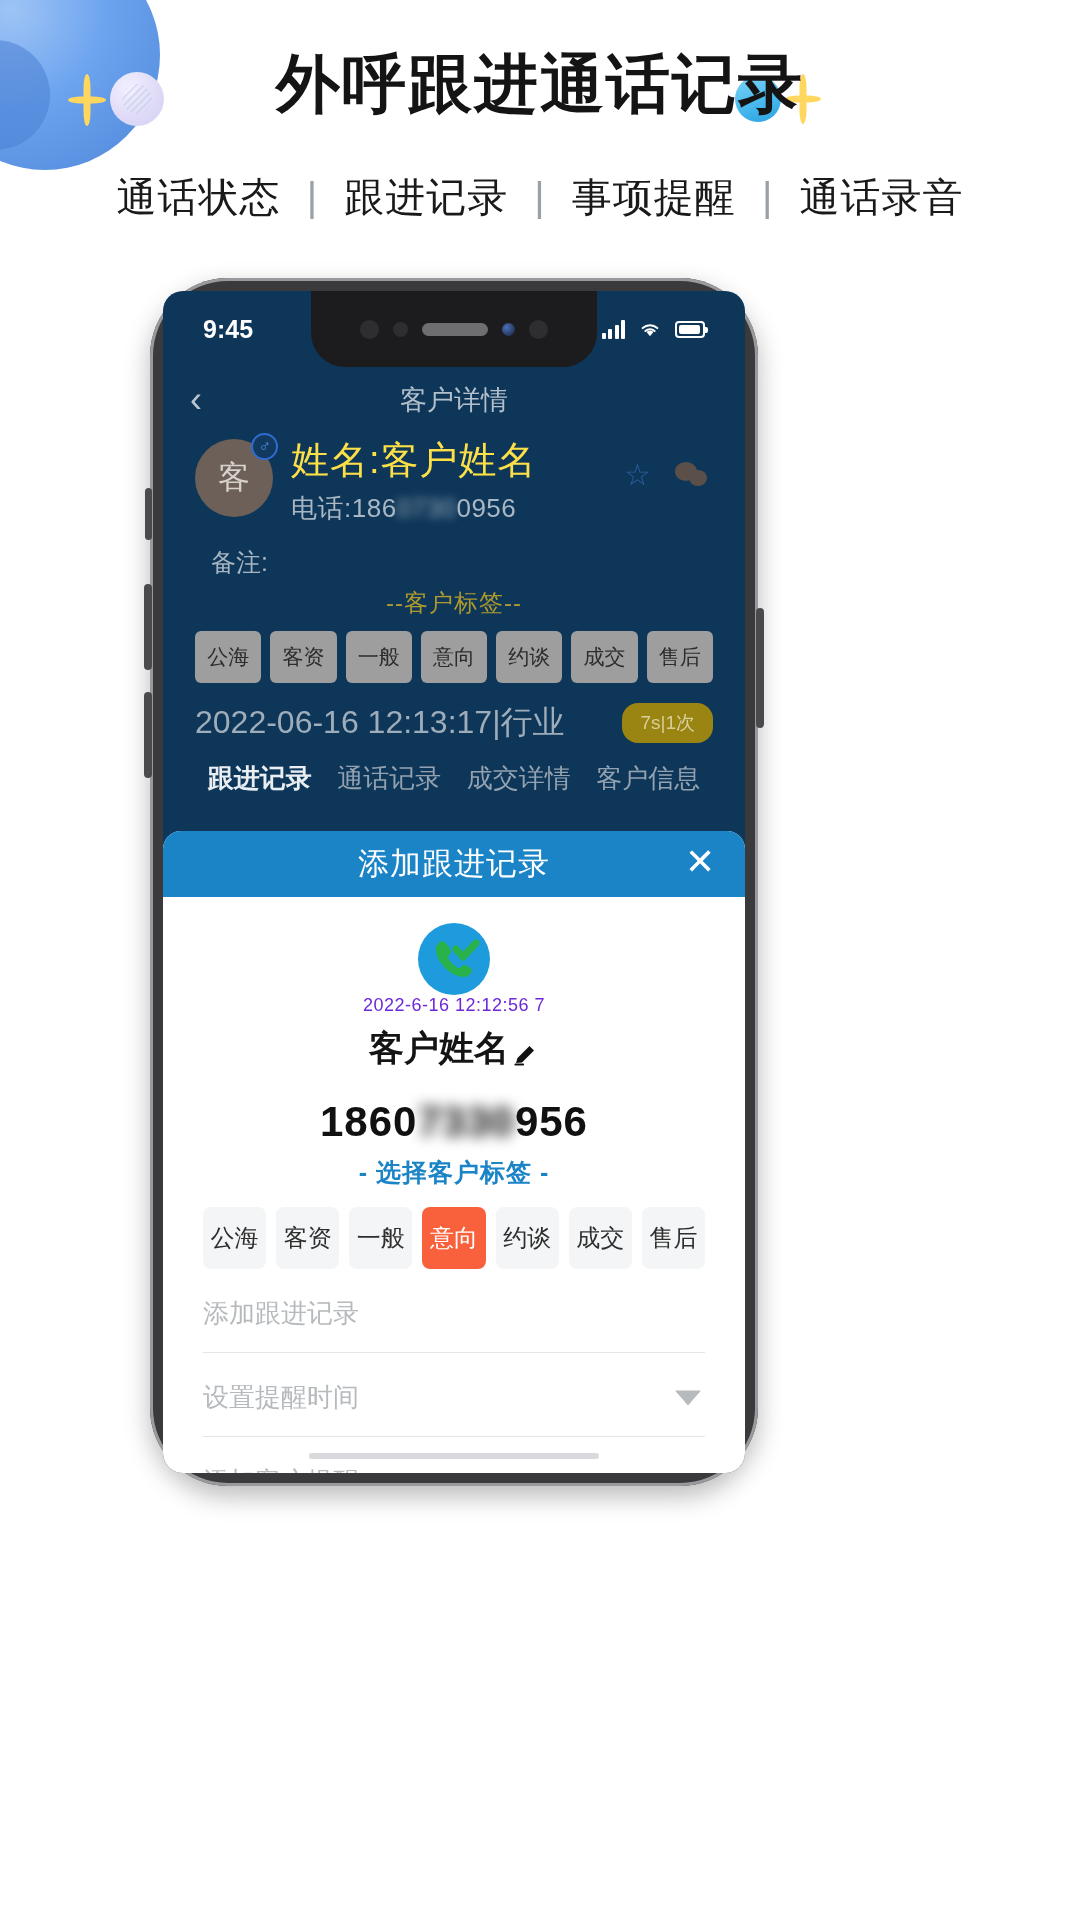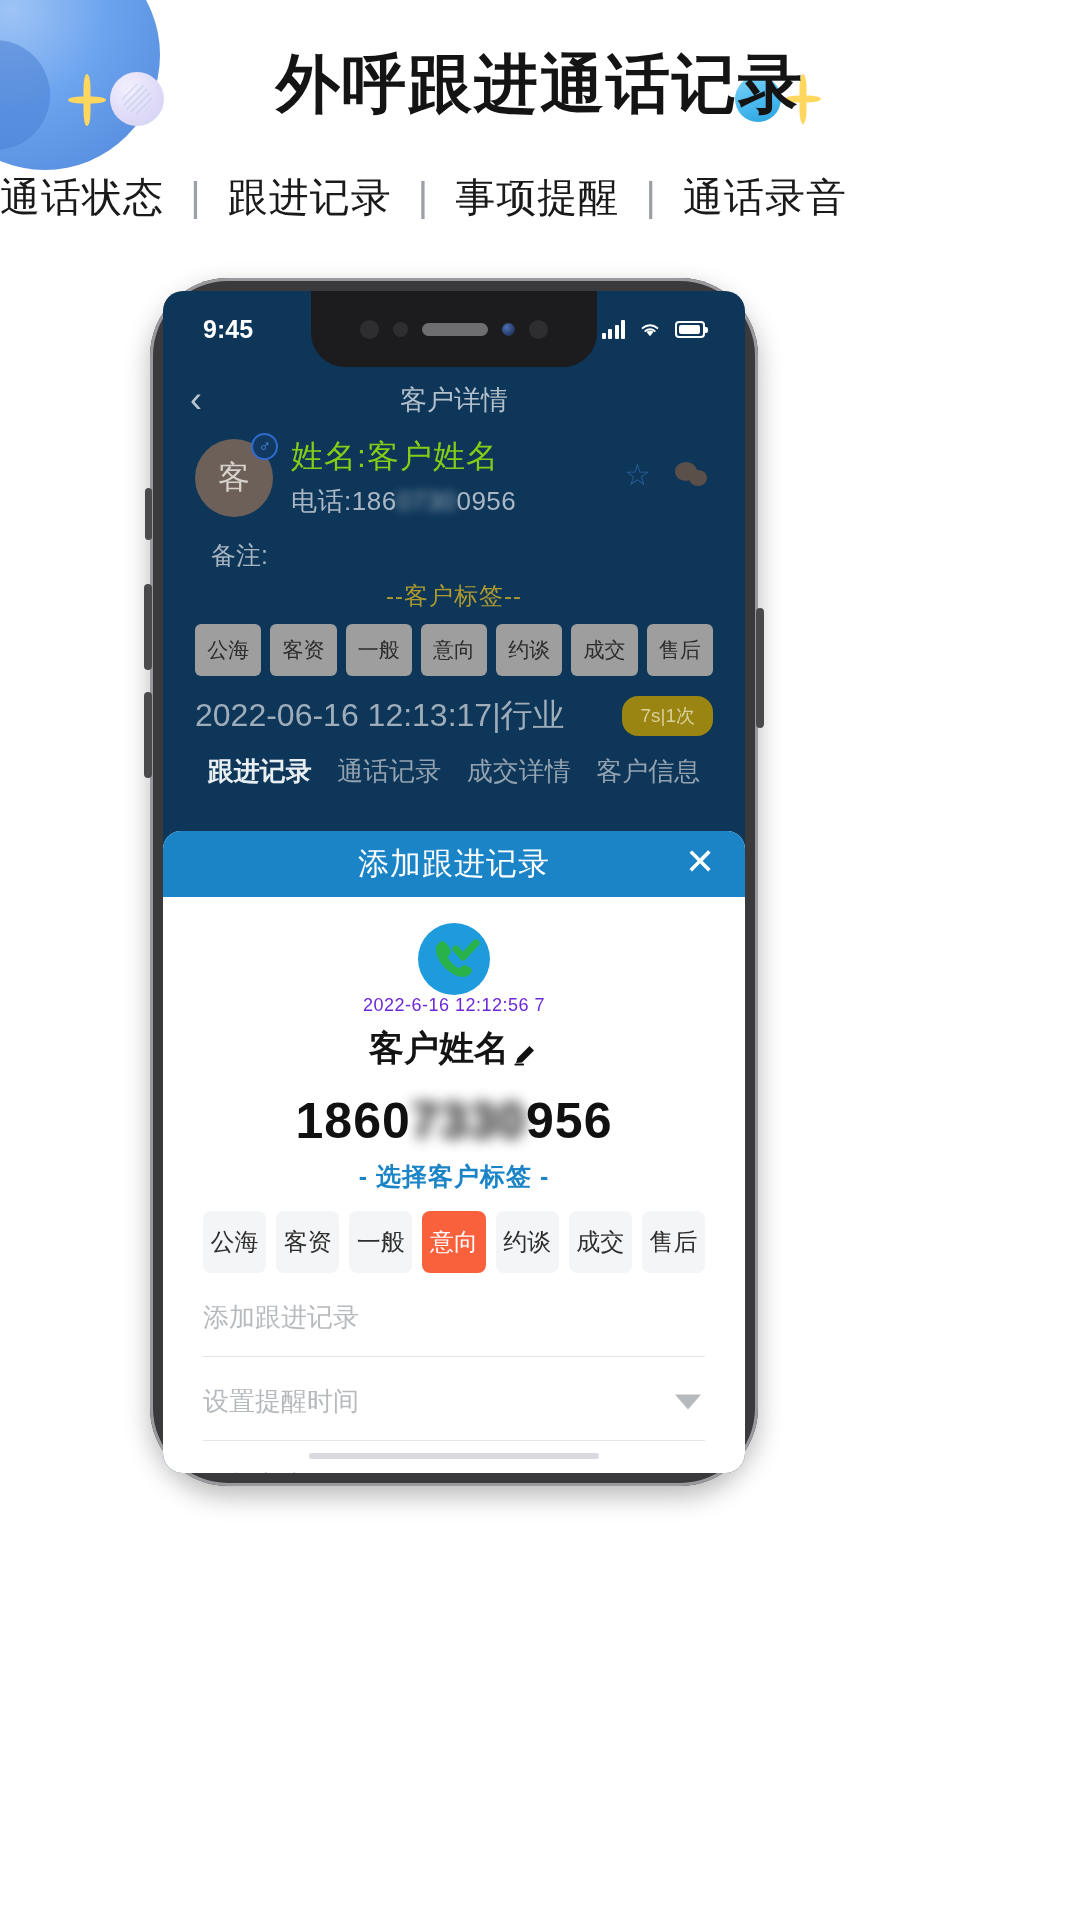--- a/index.html
+++ b/index.html
@@ -66,21 +66,21 @@
     border-radius:50%;
     background:linear-gradient(160deg,#7fd4f7 0%, #4ab9ef 55%, #2aa2e0 100%);
   }
 
   #banner-title {
     position:absolute; left:0; top:52px; width:1080px; text-align:center;
     font-size:64px; font-weight:bold; color:#141414; letter-spacing:2px;
     line-height:1;
   }
   #banner-sub {
-    position:absolute; left:0; top:170px; width:1080px; 
+    position:absolute; left:0; top:170px; width:1080px; text-align:center;
     font-size:40px; color:#1a1a1a; letter-spacing:1px;
   }
   #banner-sub .sep { color:#9aa0a6; margin:0 14px; font-weight:300; }
 
   
   #phone {
     position:absolute; left:150px; top:278px; width:608px; height:1208px;
     background:#3a3a3c;
     border-radius:78px;
     box-shadow:0 0 0 3px #9a9a9e inset, 0 10px 26px rgba(0,0,0,.28);
@@ -141,21 +141,21 @@
     width:78px; height:78px; border-radius:50%; background:#6c6059;
     display:flex; align-items:center; justify-content:center;
     color:#d8d2cc; font-size:32px; flex:none; margin-top:6px;
   }
   #gender-badge {
     position:absolute; left:56px; top:0; width:27px; height:27px; border-radius:50%;
     background:#123a60; border:2px solid #2f6bd1; color:#4f8ce8;
     font-size:17px; display:flex; align-items:center; justify-content:center;
   }
   #cust-text { margin-left:18px; padding-top:2px; }
-  #cust-name { font-size:32px; color:#84cc16; letter-spacing:1px; }
+  #cust-name { font-size:38px; color:#fde047; letter-spacing:1px; }
   #cust-phone { font-size:26px; color:#aab7c4; margin-top:5px; letter-spacing:.5px; }
   #cust-phone .blurred {
     filter:blur(5px); color:#9fb0c0;
   }
   #cust-actions { position:absolute; right:4px; top:24px; display:flex; align-items:center; gap:24px; }
   #star-icon { font-size:30px; color:#2d5f9e; }
   #wechat-icon { position:relative; width:34px; height:26px; }
   #wechat-icon i, #wechat-icon b {
     position:absolute; border-radius:50%; background:#5b5049; display:block;
   }
@@ -213,22 +213,22 @@
   }
   #callicon svg { position:absolute; left:0; top:0; }
 
   #call-time { text-align:center; font-size:18px; color:#6d28d9; letter-spacing:.5px; }
   #modal-name {
     text-align:center; font-size:35px; font-weight:bold; color:#141414;
     margin-top:9px; display:flex; align-items:center; justify-content:center; gap:4px;
   }
   #pencil-icon { display:inline-block; width:26px; height:26px; }
   #modal-phone {
-    text-align:center; font-size:50px; font-weight:bold; color:#111;
-    margin-top:20px; letter-spacing:1px;
+    text-align:center; font-size:42px; font-weight:bold; color:#111;
+    margin-top:26px; letter-spacing:1px;
   }
   #modal-phone .blurred { filter:blur(7px); }
   #tag-select-caption {
     text-align:center; font-size:25px; color:#1a84c7; font-weight:bold;
     margin-top:10px; letter-spacing:1px;
   }
 
   #modal-tagrow { display:flex; justify-content:space-between; gap:10px; margin-top:18px; }
   .mtag {
     flex:1; height:62px; background:#f4f5f6; border-radius:8px;

